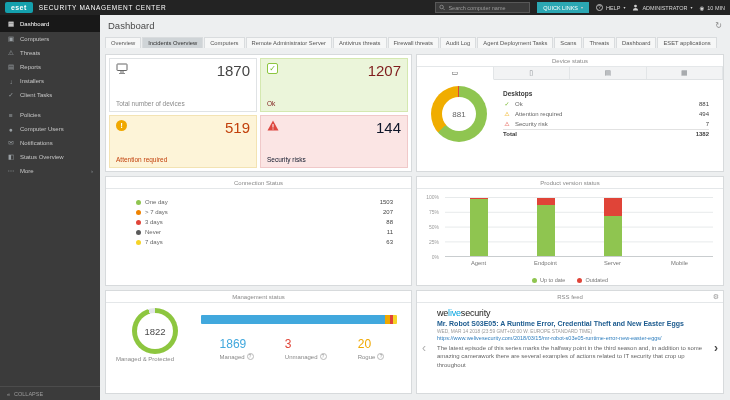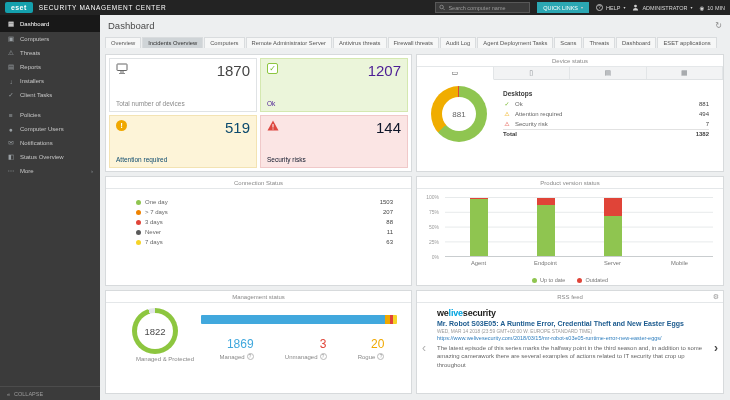--- a/index.html
+++ b/index.html
@@ -45,23 +45,23 @@
 
   
   #tiles-panel { left:5px; top:39px; width:307px; height:118px; padding:3px; display:grid; grid-template-columns:1fr 1fr; grid-template-rows:1fr 1fr; gap:3px; }
   .tile { border:1px solid #e0e3e5; padding:4px 6px; display:flex; flex-direction:column; cursor:pointer; }
   .tile-top { display:flex; align-items:flex-start; }
   .tile-num { font-size:15px; line-height:1.05; margin-left:auto; font-weight:400; }
   .tile-label { margin-top:auto; font-size:6.5px; }
   .tile.total { background:#fff; }
   .tile.total .tile-num { color:#454545; } .tile.total .tile-label { color:#8a8a8a; }
   .tile.ok { background:#ebf5da; border-color:#d4e8b0; }
-  .tile.ok .tile-num, .tile.ok .tile-label { color:#4c1d95; }
+  .tile.ok .tile-num, .tile.ok .tile-label { color:#7f1d1d; }
   .tile.warn { background:#fdf4d8; border-color:#f3e3b3; }
-  .tile.warn .tile-num, .tile.warn .tile-label { color:#0c4a6e; }
+  .tile.warn .tile-num, .tile.warn .tile-label { color:#c2410c; }
   .tile.risk { background:#fbe5e4; border-color:#f0c9c9; }
   .tile.risk .tile-num, .tile.risk .tile-label { color:#0f172a; }
   .box-check { width:11px; height:11px; border:1px solid #8dc63f; border-radius:2px; background:#fff; display:inline-flex; align-items:center; justify-content:center; color:#76b82a; font-size:8px; }
   .circle-excl { width:11px; height:11px; border-radius:50%; background:#f0a800; display:inline-flex; align-items:center; justify-content:center; color:#fff; font-size:8px; font-weight:bold; }
 
   
   #device-panel { left:316px; top:39px; width:308px; height:118px; }
   .dtabs { display:flex; height:13px; background:#f2f3f4; border-bottom:1px solid #dfe2e4; }
   .dtab { flex:1; display:flex; align-items:center; justify-content:center; font-size:7px; color:#8a8f93; border-right:1px solid #e2e5e7; cursor:pointer; }
   .dtab.active { background:#fff; color:#4a4a4a; border-bottom:1px solid #fff; margin-bottom:-1px; }
@@ -93,39 +93,39 @@
              background-image:linear-gradient(to bottom,#e7eaeb 1px,transparent 1px); background-size:100% 25.1%; display:flex; }
   .bar-col { flex:1; display:flex; align-items:flex-end; justify-content:center; height:100%; cursor:pointer; }
   .bar-stack { width:18px; height:100%; display:flex; flex-direction:column; justify-content:flex-end; }
   .pv-cats { position:absolute; left:28px; right:10px; top:71px; display:flex; }
   .pv-cat { flex:1; text-align:center; font-size:5.8px; color:#777; }
   .pv-legend { position:absolute; left:0; right:0; bottom:2px; display:flex; justify-content:center; gap:12px; font-size:5.5px; color:#777; align-items:center; }
   .pv-legend .item { display:flex; align-items:center; gap:3px; }
 
   
   #management-panel { left:5px; top:275px; width:307px; height:104px; }
-  .gauge-wrap { position:absolute; left:10px; top:17px; width:78px; text-align:right; }
+  .gauge-wrap { position:absolute; left:10px; top:17px; width:78px; text-align:left; }
   .gauge { width:46px; height:46px; border-radius:50%; margin:0 auto; position:relative; }
   .gauge::after { content:""; position:absolute; inset:5px; border-radius:50%; background:#fff; }
   .gauge .center { position:absolute; inset:0; display:flex; align-items:center; justify-content:center; font-size:9.5px; color:#4a4a4a; z-index:1; }
   .gauge-label { margin-top:2px; font-size:6px; color:#888; line-height:1.25; }
   .mgmt-bar { position:absolute; left:95px; right:14px; top:24px; height:9px; display:flex; overflow:hidden; border-radius:1px; cursor:pointer; }
   .mgmt-stats { position:absolute; left:95px; right:14px; top:46px; display:flex; justify-content:space-around; }
-  .stat { text-align:right;margin-left:6px; }
+  .stat { text-align:left;margin-left:6px; }
   .stat-num { font-size:12px; }
   .stat-label { font-size:6px; color:#888; margin-top:2px; display:flex; align-items:center; gap:2px; justify-content:center; }
   .qcircle { width:7px; height:7px; border:1px solid #b9b9b9; border-radius:50%; display:inline-flex; align-items:center; justify-content:center; font-size:4.5px; color:#9a9a9a; }
 
   
   #rss-panel { left:316px; top:275px; width:308px; height:104px; }
   .rss-content { position:relative; padding:5px 20px 4px 20px; height:90px; overflow:hidden; }
   .rss-arrow { position:absolute; top:50%; transform:translateY(-50%); font-size:12px; cursor:pointer; }
   .rss-arrow.left { left:5px; color:#b0b0b0; }
   .rss-arrow.right { right:5px; color:#4a4a4a; font-weight:bold; }
-  .rss-logo { font-size:9px; font-weight:bold; letter-spacing:-.2px; margin-bottom:2px; }
+  .rss-logo { font-size:9px; font-weight:normal; letter-spacing:-.2px; margin-bottom:2px; }
   .rss-logo .dk { color:#1d1d1b; } .rss-logo .bl { color:#00a3df; }
   .rss-title { font-size:7px; font-weight:bold; color:#1c5b8f; cursor:pointer; }
   .rss-date { font-size:4.8px; color:#9a9a9a; margin:1.5px 0; }
   .rss-url { font-size:5.5px; color:#2f7fbf; text-decoration:underline; display:block; margin-bottom:2.5px; white-space:nowrap; overflow:hidden; text-overflow:ellipsis; cursor:pointer; }
   .rss-body { font-size:6px; color:#666; line-height:1.45; }
 </style>
 </head>
 <body>
 
 <div class="app">

